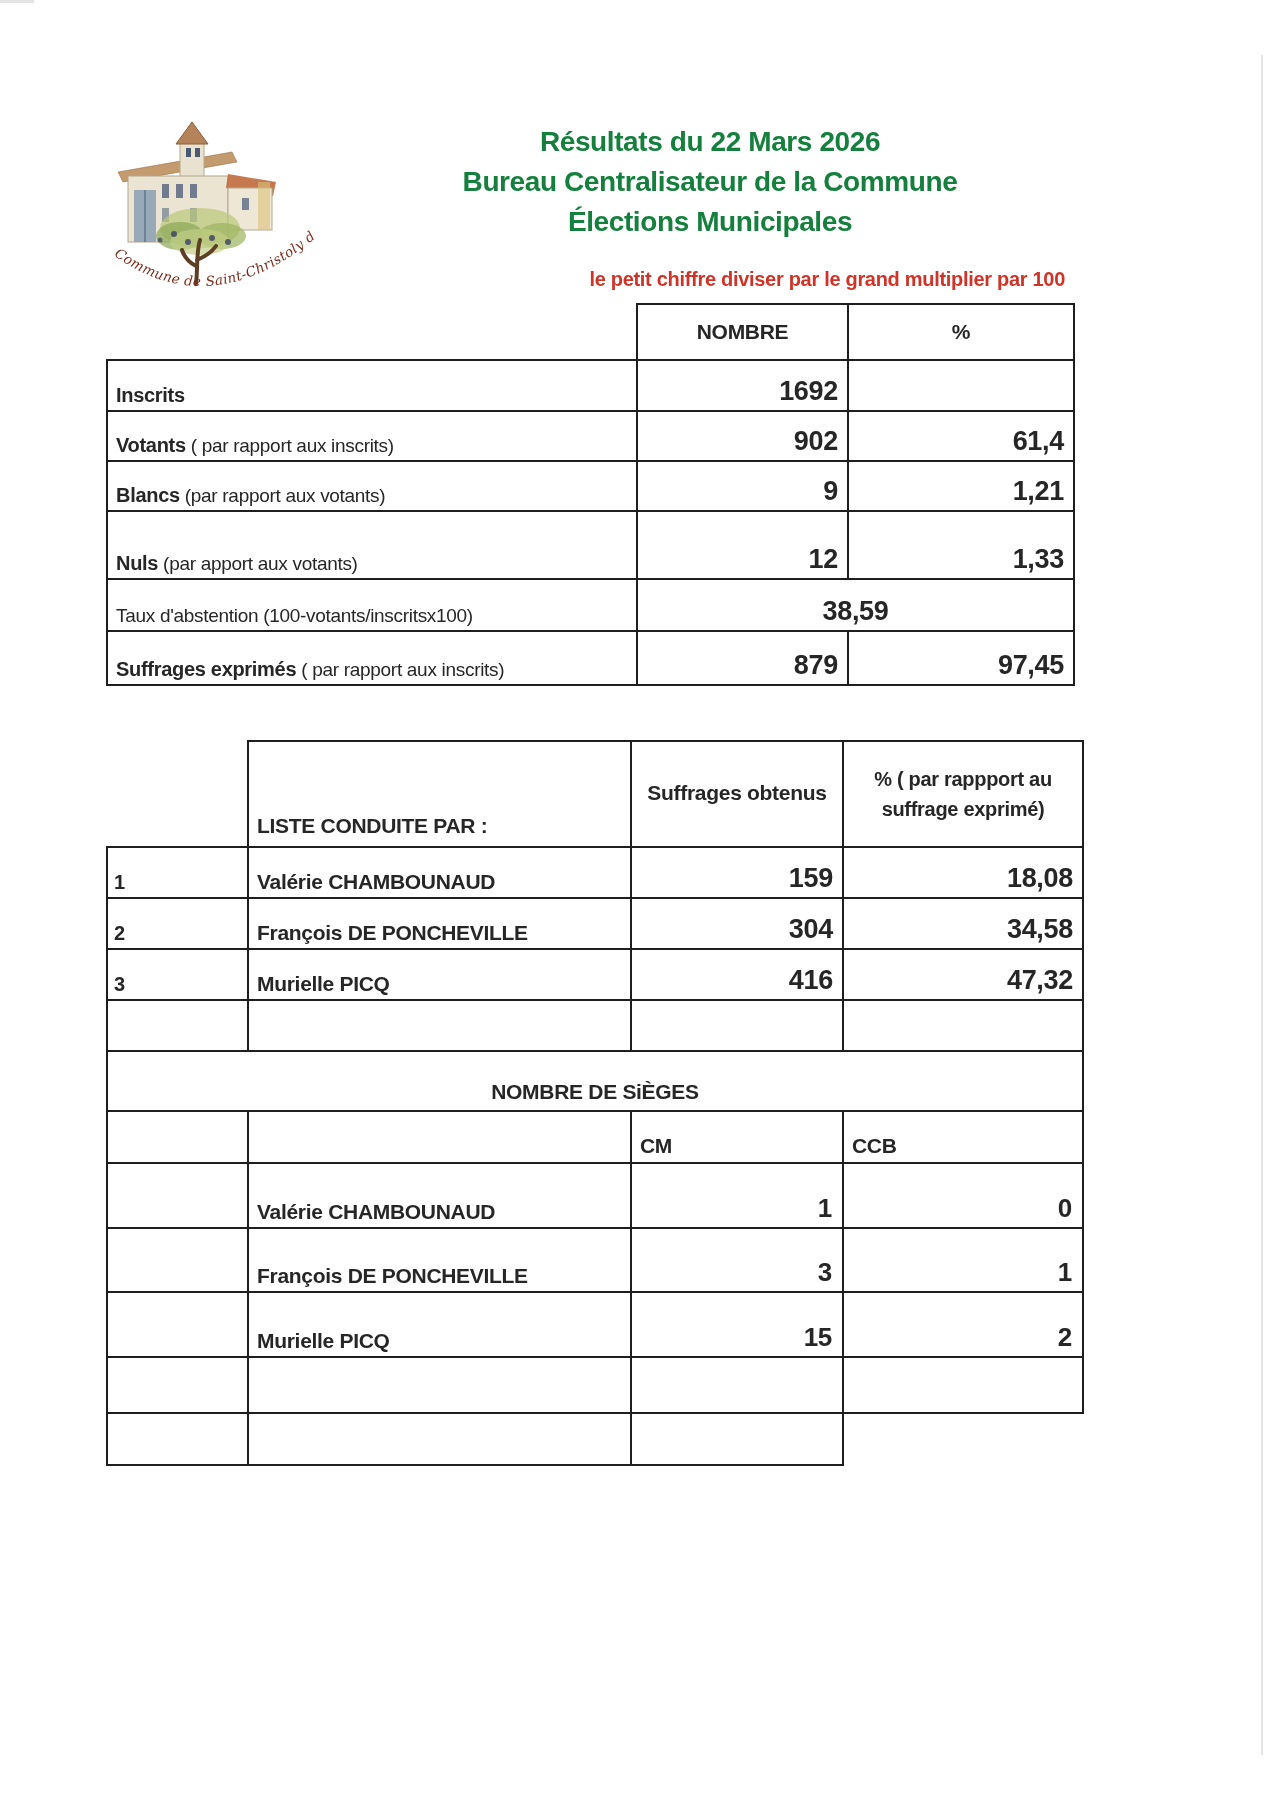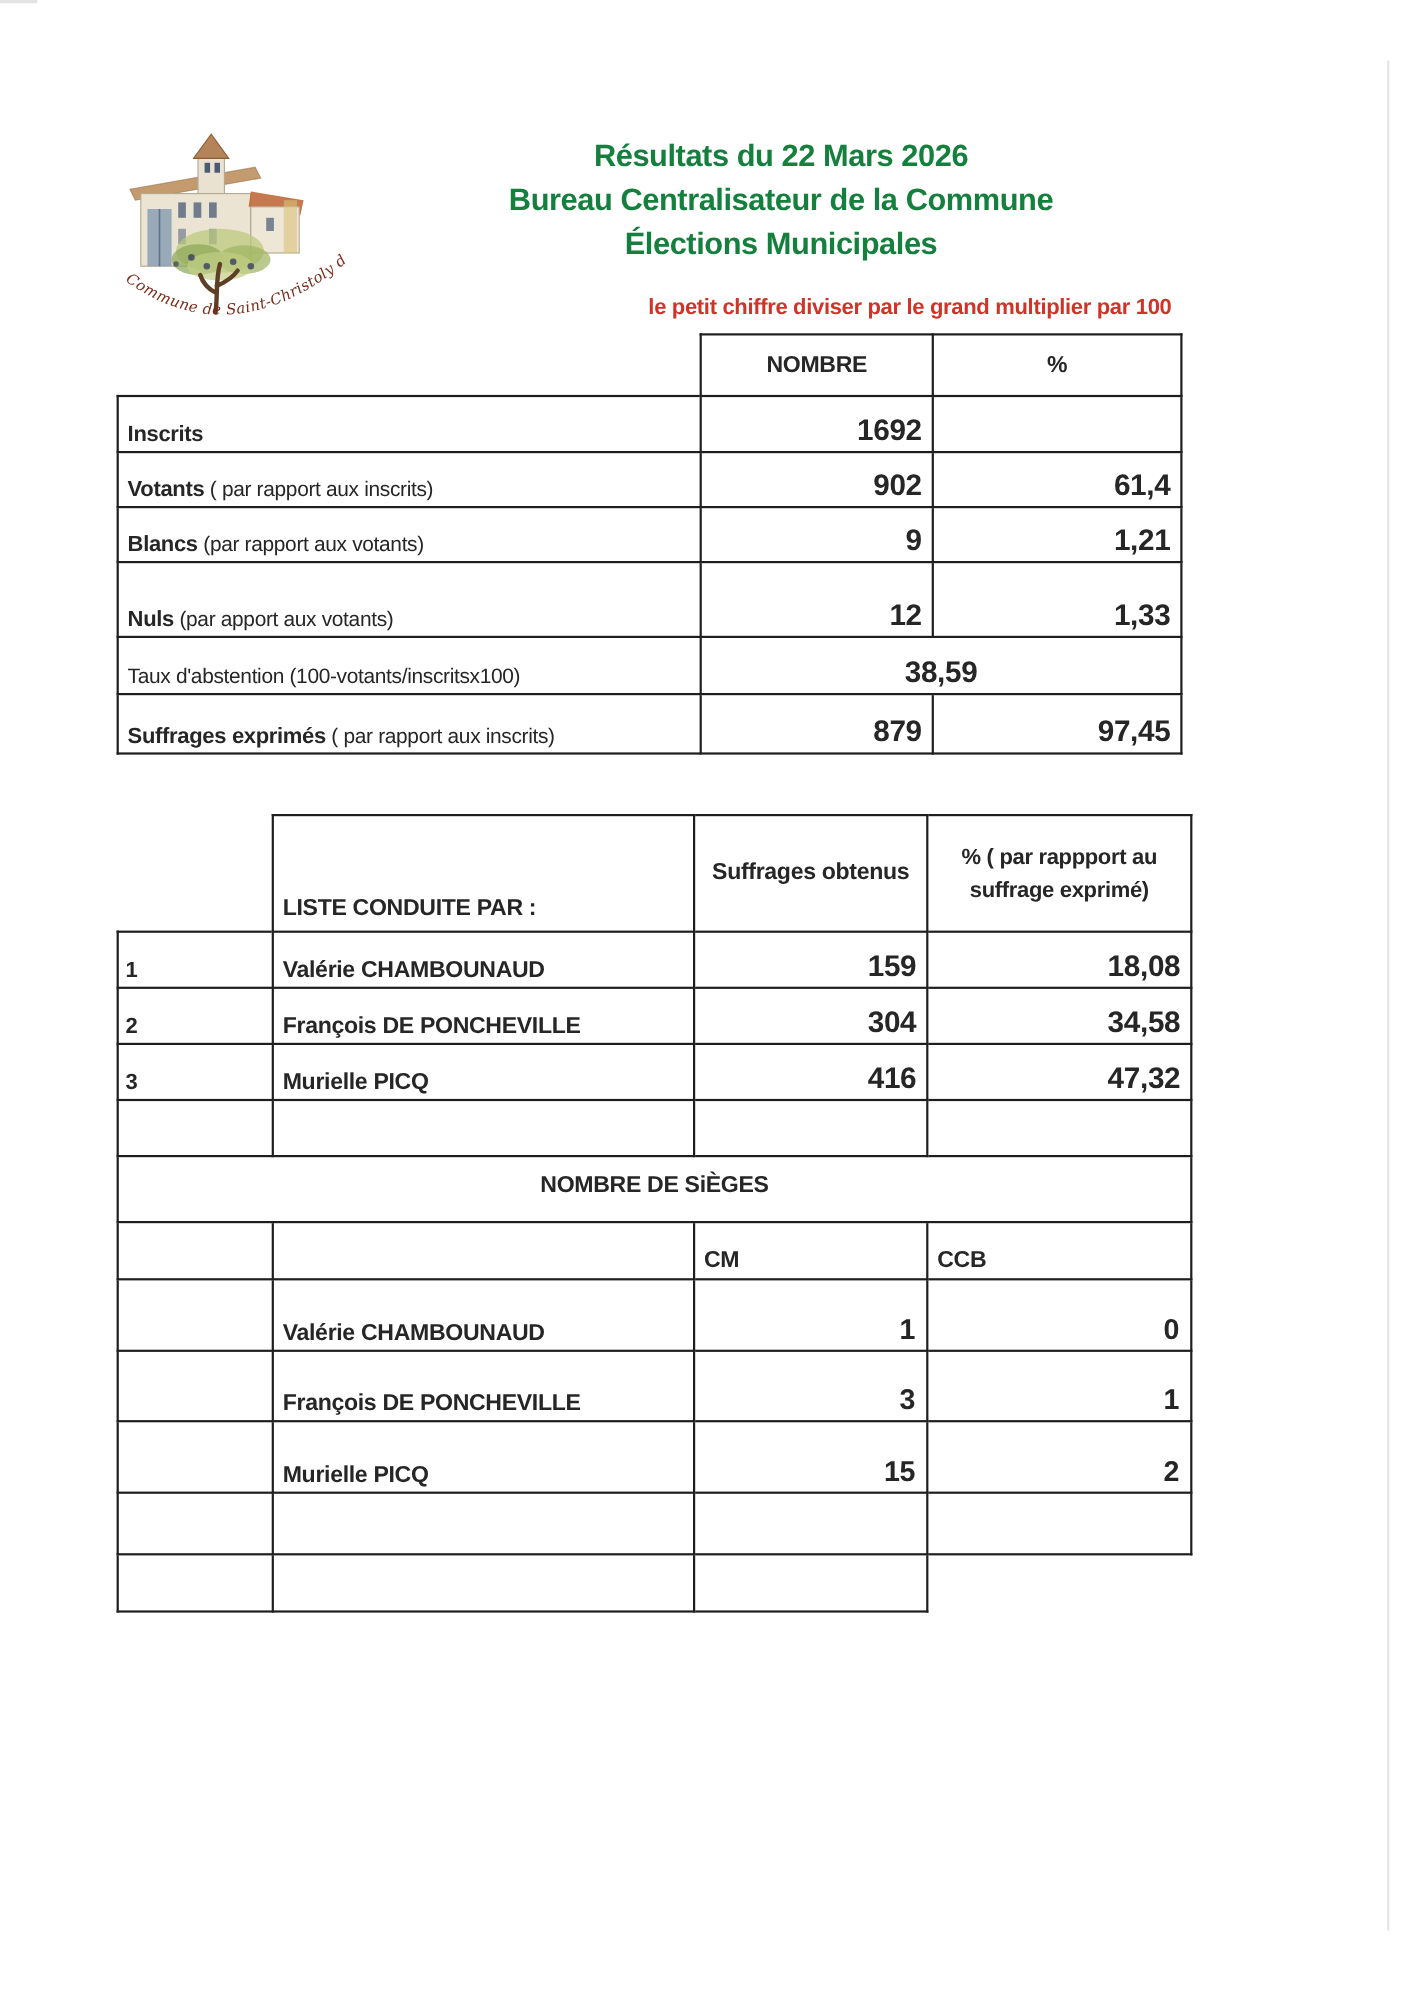--- a/index.html
+++ b/index.html
@@ -19,21 +19,21 @@
   td.hd{vertical-align:middle;text-align:center;padding:15px 4px;font-size:21px;}
   td.num{font-size:27px;text-align:right;padding-right:9px;}
   td.ctr{font-size:27px;text-align:center;}
   td.lab .rest{font-weight:normal;font-size:19px;}
   td.lab .plain{font-weight:normal;font-size:19px;}
   td.name{font-size:21px;}
   td.rownum{font-size:20px;padding-left:6px;}
   td.pcthd{vertical-align:middle;text-align:center;font-size:20px;line-height:30px;padding:0 6px;}
   td.suffhd{vertical-align:middle;text-align:center;font-size:21px;border-radius:23px;}
   td.listehd{vertical-align:bottom;padding-bottom:8px;font-size:21px;}
-  td.banner{vertical-align:bottom;text-align:center;font-size:21px;padding-bottom:20px;}
+  td.banner{vertical-align:bottom;text-align:center;font-size:21px;padding-bottom:6px;}
   td.seat{font-size:26px;text-align:right;padding-right:10px;}
   td.cmhd{vertical-align:bottom;font-size:21px;padding-bottom:4px;}
   
   .scanline-right{position:absolute;left:1261px;top:55px;width:2px;height:1700px;
                   background:#cfcfcf;opacity:.55;}
   .scanline-top{position:absolute;left:0;top:0;width:34px;height:3px;background:#d8d8d8;opacity:.7;}
   
   .logo{position:absolute;left:100px;top:116px;width:230px;height:190px;}
 </style>
 </head>

